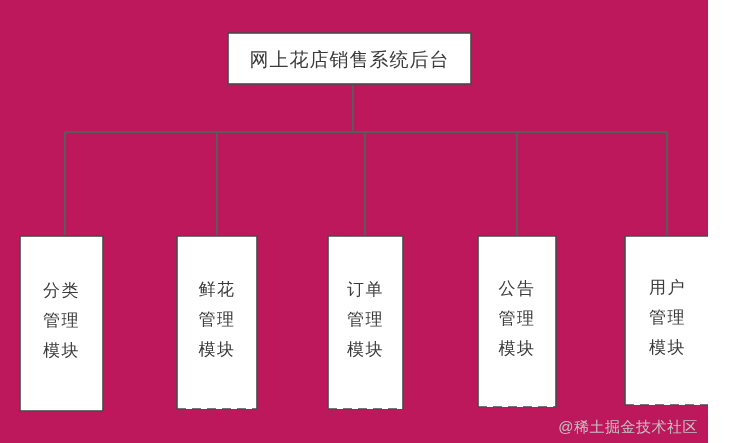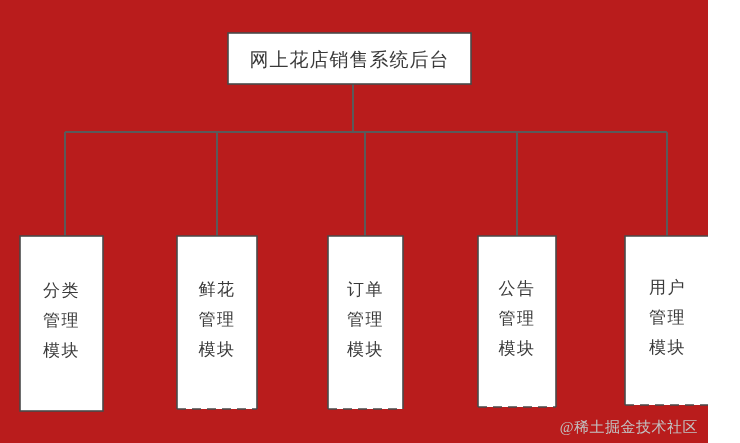--- a/index.html
+++ b/index.html
@@ -7,21 +7,21 @@
     padding: 0;
     background: #ffffff;
   }
   body {
     font-family: "Liberation Serif", "DejaVu Serif", serif;
   }
   #canvas {
     position: relative;
     width: 708px;
     height: 443px;
-    background: #b91c1c;
+    background: #be185d;
     overflow: hidden;
   }
   #diagram-svg {
     position: absolute;
     left: 0;
     top: 0;
     width: 740px;
     height: 443px;
   }
   .node-box {
@@ -50,21 +50,21 @@
   .leaf-label {
     font-family: "Liberation Serif", "DejaVu Serif", serif;
     font-size: 17px;
     fill: #3a3a3a;
     letter-spacing: 1.5px;
   }
   .watermark {
     position: absolute;
     right: 10px;
     bottom: 6px;
-    font-family: Liberation Serif, serif;
+    font-family: Liberation Sans, sans-serif;
     font-size: 15px;
     color: #c2c2c2;
     letter-spacing: 0.5px;
     white-space: nowrap;
   }
 </style>
 </head>
 <body>
 
 <div id="canvas">

